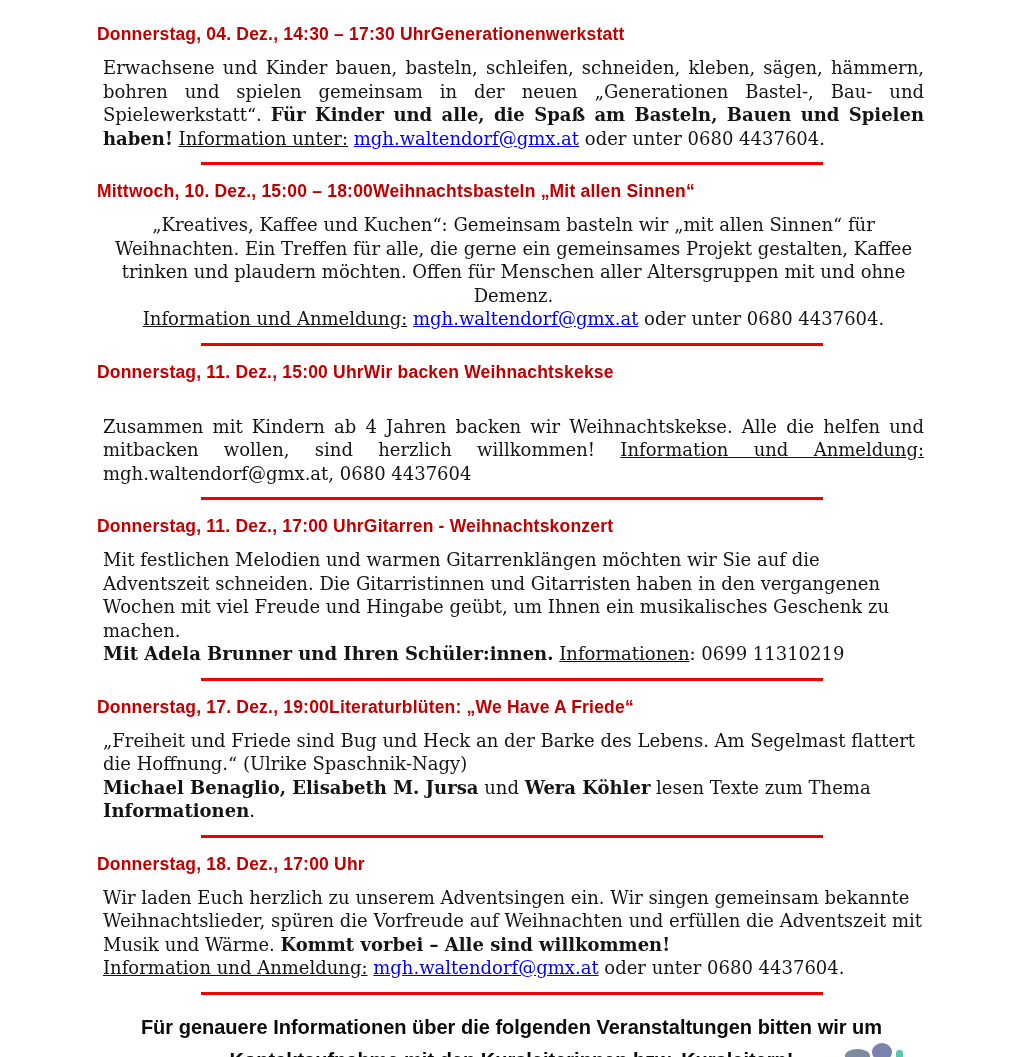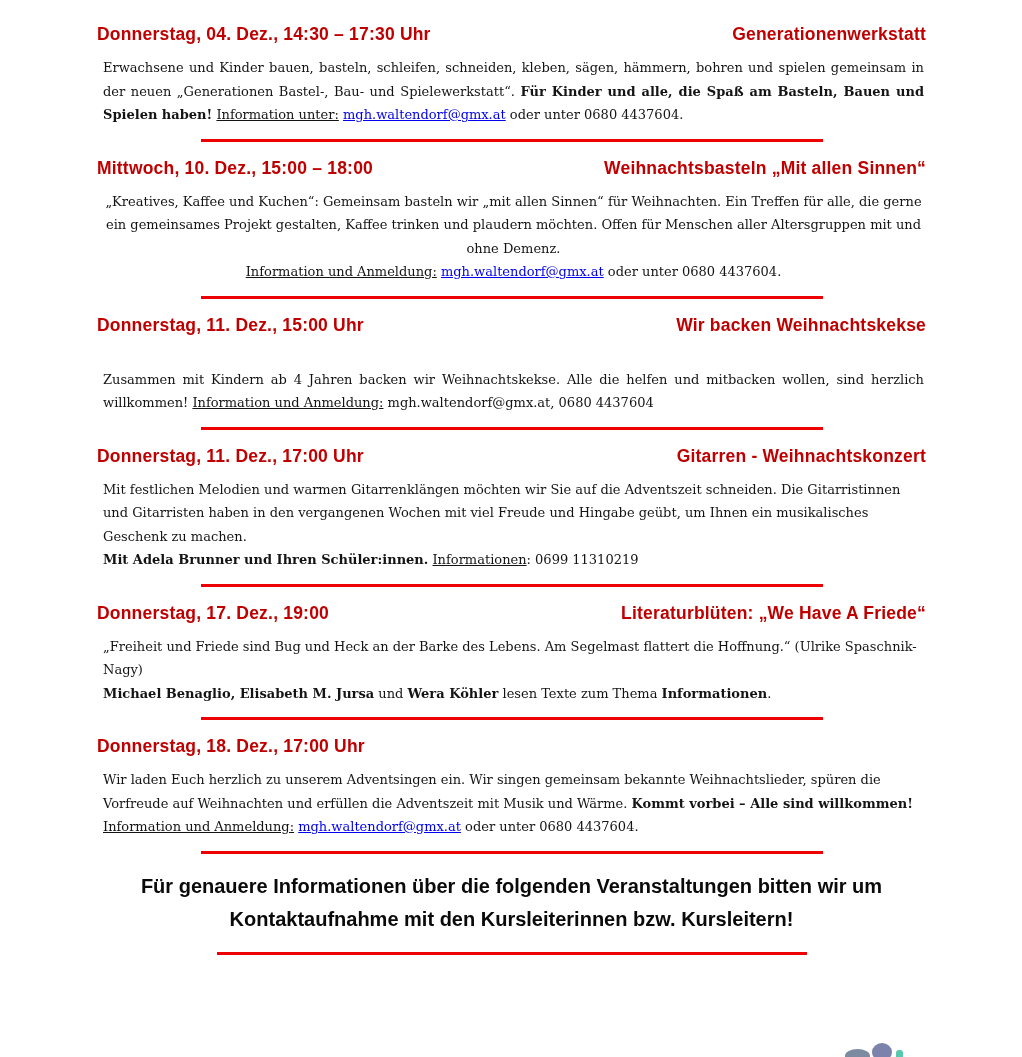--- a/index.html
+++ b/index.html
@@ -3,29 +3,29 @@
 <meta charset="utf-8">
 <style>
   html,body{margin:0;padding:0;background:#ffffff;}
   .page{
     width:1022px;height:1057px;position:relative;overflow:hidden;
     box-sizing:border-box;background:#ffffff;
     padding:24px 96px 0 97px;
     font-family:"Liberation Sans",sans-serif;
   }
   .section-header{
-    display:flex;justify-content:space-between;align-items:baseline;
+    display:flex;justify-content:flex-start;align-items:baseline;
     color:var(--heading,#c00000);font-weight:bold;font-size:17.5px;
     letter-spacing:0.2px;margin:0 0 11px 0;
   }
   .header-date{white-space:nowrap;}
   .header-title{white-space:nowrap;text-align:right;}
   .section-body{
     font-family:"DejaVu Serif","Liberation Serif",serif;
-    font-size:13px;line-height:23.5px;color:#141414;
+    font-size:18px;line-height:23.5px;color:#141414;
     padding:0 2px 0 6px;
   }
   .section-body p{margin:0;}
   .bold{font-weight:bold;}
   .underline{text-decoration:underline;}
   a.email-link{color:var(--link,#0000ee);text-decoration:underline;cursor:pointer;}
   .sep{
     width:622px;height:3px;background:var(--rule,#ee0000);
     margin:12px auto 16px auto;border:none;
   }

